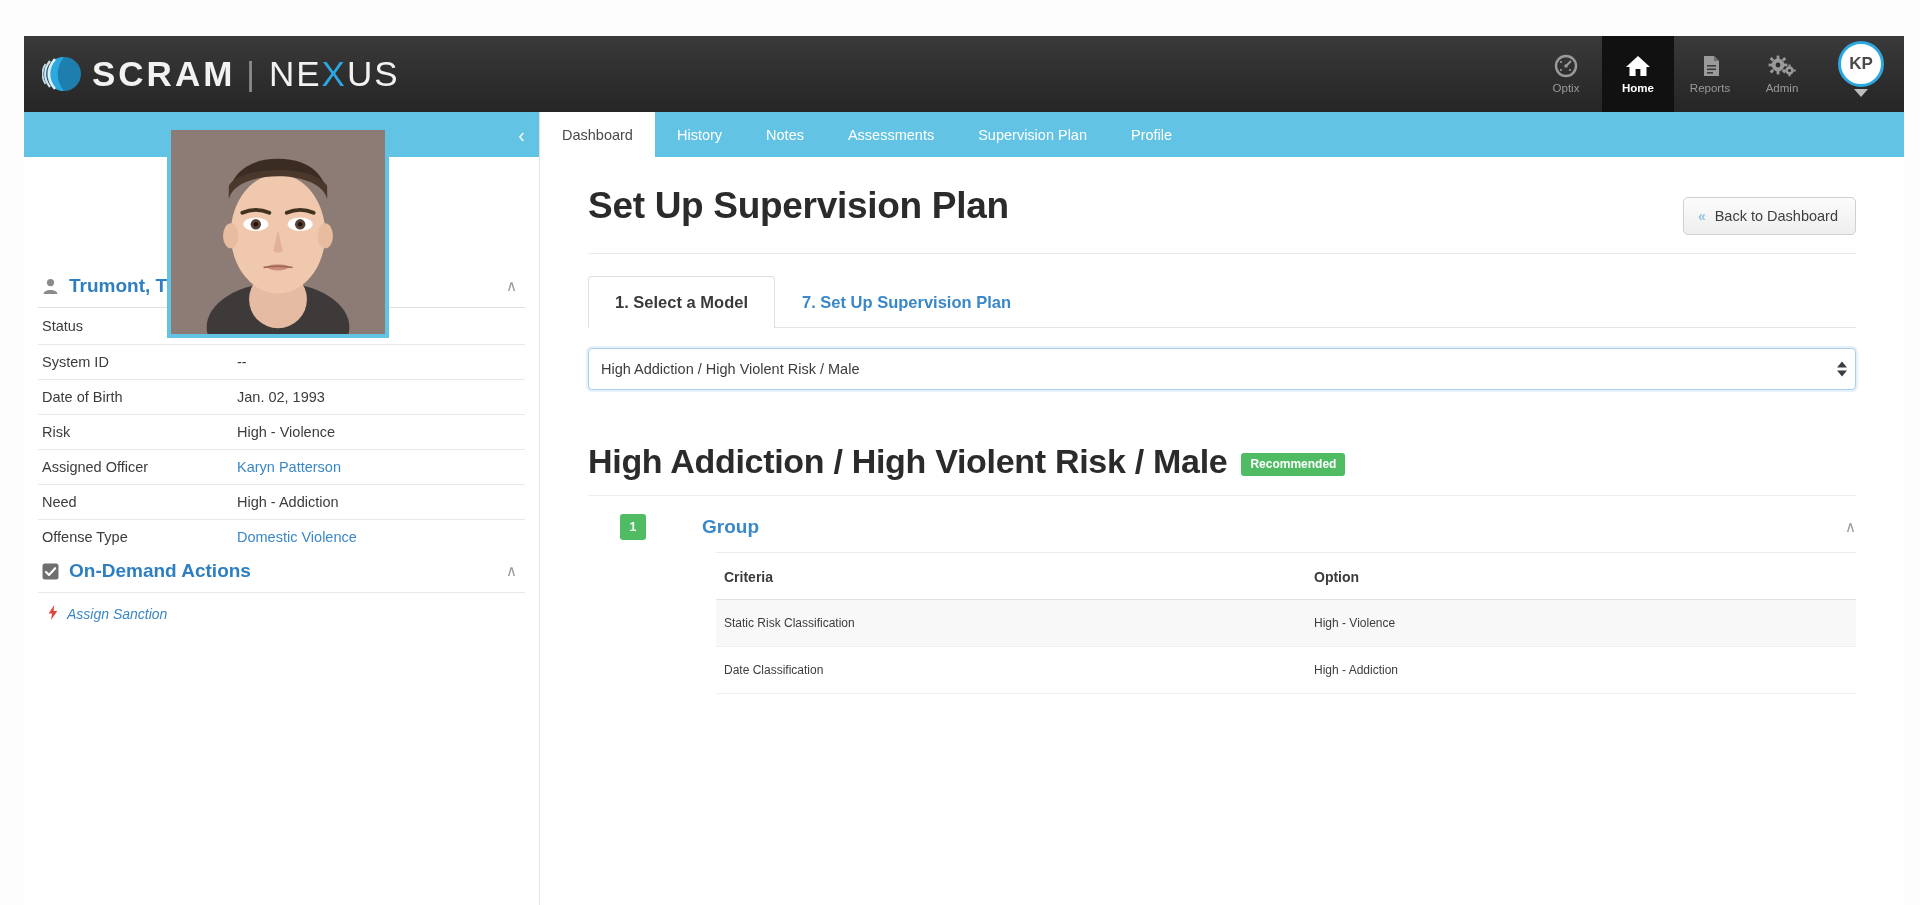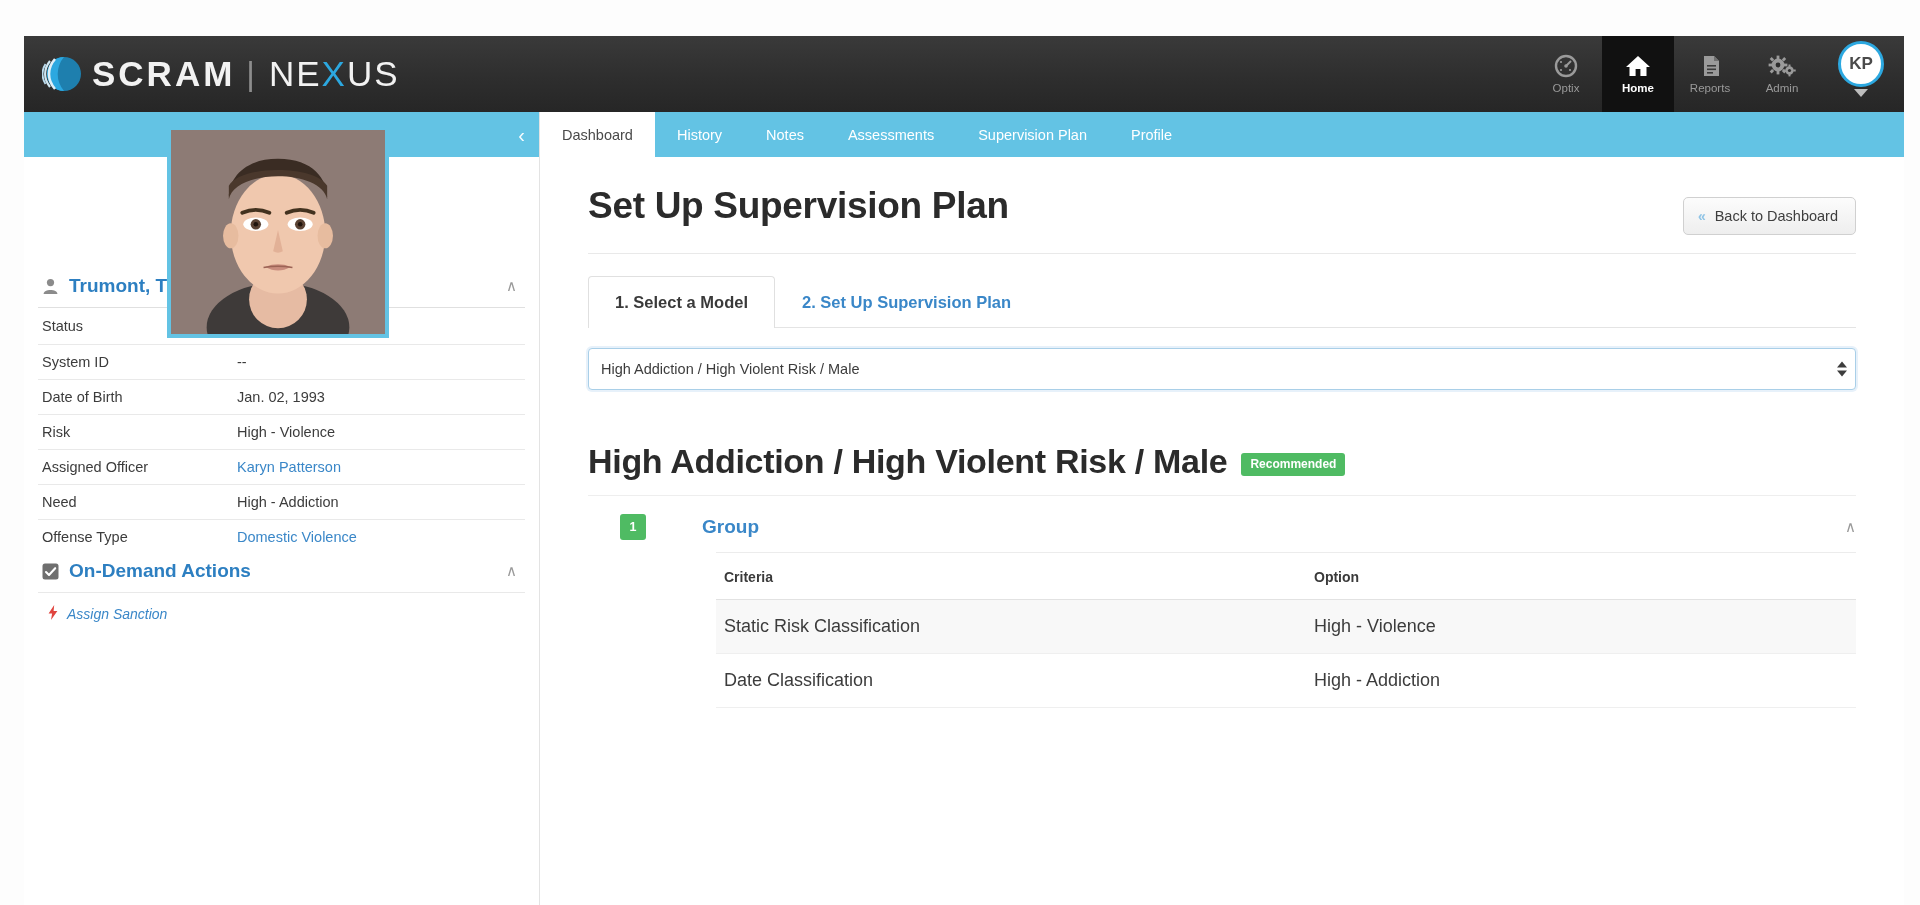--- a/index.html
+++ b/index.html
@@ -206,21 +206,21 @@
   .group-caret { color:#9a9a9a; font-size: 15px; cursor:pointer; }
   .group-divider { margin: 12px 0 0 128px; border-top:1px solid #ececec; }
 
   table.criteria { width: calc(100% - 128px); margin-left: 128px; border-collapse: collapse; }
   table.criteria th {
     text-align:left; font-size: 14px; font-weight:700; color:#3a3a3a;
     padding: 16px 8px 14px 8px; border-bottom: 1px solid #e2e2e2;
   }
   table.criteria th.c1, table.criteria td.c1 { width: 590px; }
   table.criteria td {
-    font-size: 18px; color:#3c3c3c; padding: 16px 8px; border-bottom:1px solid #efefef;
+    font-size: 12px; color:#3c3c3c; padding: 16px 8px; border-bottom:1px solid #efefef;
   }
   table.criteria tbody tr.alt { background:#f8f8f8; }
 </style>
 </head>
 <body>
 
 <div class="page">
 <div class="app">
 
   <div class="topbar">
@@ -456,21 +456,21 @@
             <span class="chev">«</span>
             <span>Back to Dashboard</span>
           </div>
         </div>
 
         <div class="steps">
           <div class="step active">
             <span>1. Select a Model</span>
           </div>
           <div class="step">
-            <span>2. Set Up Supervision Plan</span>
+            <span>7. Set Up Supervision Plan</span>
           </div>
         </div>
 
 
         <div class="select-wrap">
           <div class="model-select">
             <span>High Addiction / High Violent Risk / Male</span>
           </div>
           <span class="select-stepper">
             <i class="up"></i>

